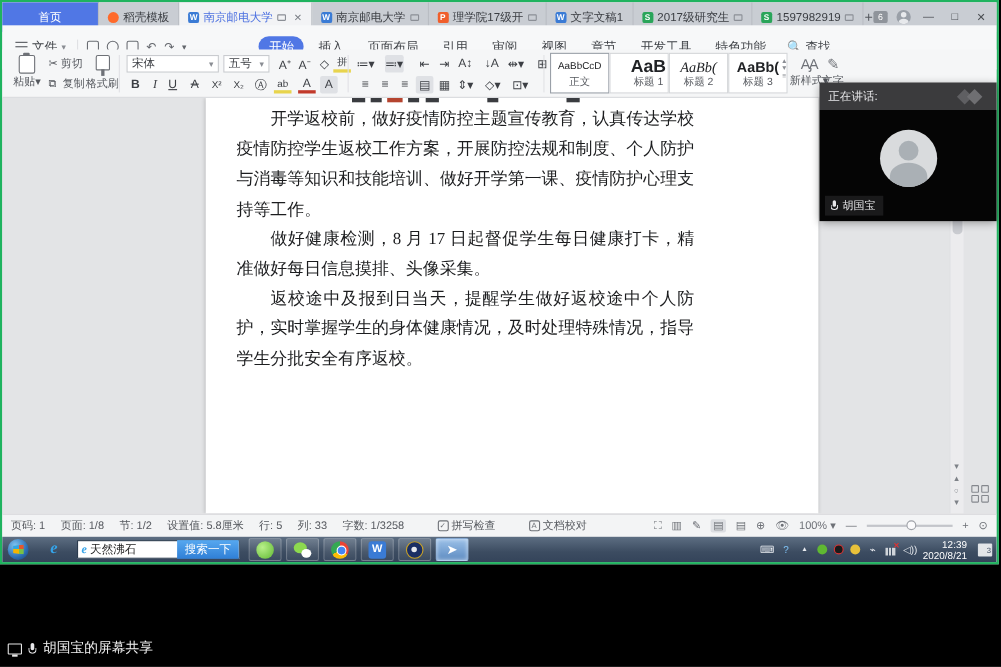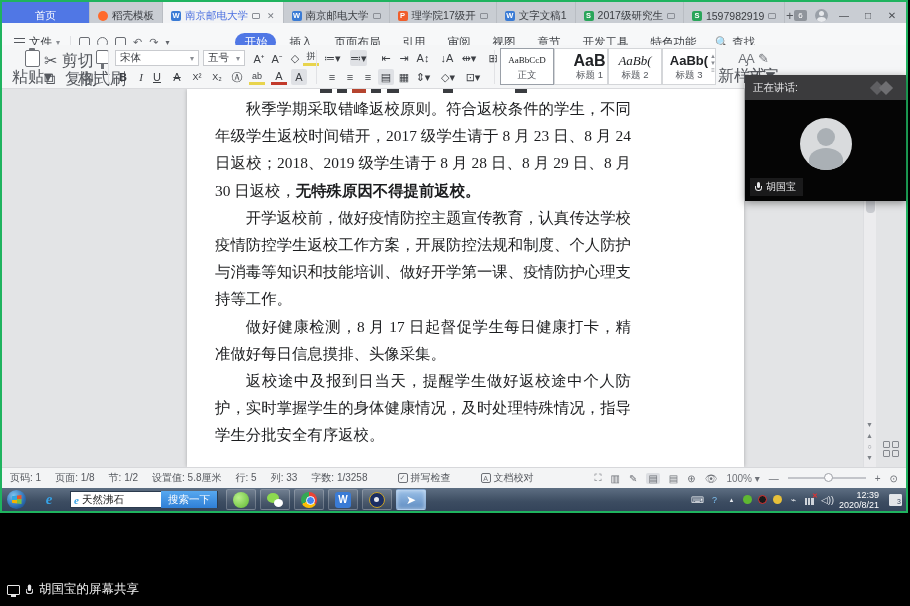--- a/index.html
+++ b/index.html
@@ -45,21 +45,21 @@
   .qa-box { width:11px; height:11px; border:1.2px solid #6a6d73; border-radius:2px; }
   .menu-items { display:flex; align-items:flex-start; gap:4px; margin-left:10px;padding-left:48px; }
   .menu-item { padding:2px 9px; border-radius:10px; }
   .menu-item.active { background:#5077e5; color:#fff; }
   .find { display:flex; align-items:center; gap:3px; margin-left:10px; color:#44474c; }
 
   
   .toolbar { position:absolute; left:0; top:43px; width:100%; height:44px; background:#f5f6f7;
              border-bottom:1px solid #d9dadd; font-size:10px; color:#4b4e54; }
   .tb-sep { position:absolute; top:5px; width:1px; height:34px; background:#e1e2e5; }
-  .tb-label { font-size:16px; color:#55585e; }
+  .tb-label { font-size:10px; color:#55585e; }
   .clipboard { width:15px; height:17px; border:1.5px solid #6e7177; border-radius:2px; position:relative; background:#fff; }
   .clipboard::before { content:""; position:absolute; left:3px; top:-3px; width:6px; height:3px; background:#6e7177; border-radius:1px; }
   .brush { width:13px; height:14px; border:1.5px solid #6e7177; border-radius:2px 2px 1px 1px; position:relative; background:#fff; }
   .brush::after { content:""; position:absolute; left:4px; bottom:-6px; width:3px; height:6px; background:#6e7177; }
   .combo { background:#fff; border:1px solid #c9cbcf; height:16px; display:flex; align-items:center;
            justify-content:space-between; padding:0 4px; font-size:10.5px; color:#3c3f44; }
   .combo .car { color:#8a8d93; font-size:8px; }
   .fmt-btn { display:inline-flex; align-items:center; justify-content:center; height:16px; min-width:16px;
              font-size:11px; color:#3c3f44; }
   .fmt-btn.sel { background:#dfe1e5; border-radius:2px; }
@@ -322,21 +322,21 @@
       <span class="fmt-btn" style="position:absolute;left:340px;top:24px;">≡</span>
       <span class="fmt-btn" style="position:absolute;left:358px;top:24px;">≡</span>
       <span class="fmt-btn sel" style="position:absolute;left:376px;top:24px;">▤</span>
       <span class="fmt-btn" style="position:absolute;left:394px;top:24px;">▦</span>
       <span class="fmt-btn" style="position:absolute;left:413px;top:24px;">⇕▾</span>
       <span class="fmt-btn" style="position:absolute;left:438px;top:24px;">◇▾</span>
       <span class="fmt-btn" style="position:absolute;left:463px;top:24px;">⊡▾</span>
       <div class="tb-sep" style="left:492px;"></div>
 
       <div id="styles-mount">
-          <div class="style-box s0 sel" style="left: 498px; font-family: Liberation Serif, serif;">
+          <div class="style-box s0 sel" style="left: 498px;">
             <div class="style-sample">AaBbCcD</div>
             <div class="style-name">正文</div>
           </div>
           <div class="style-box s1" style="left: 552px; padding-left: 17px;">
             <div class="style-sample">AaB</div>
             <div class="style-name">标题 1</div>
           </div>
           <div class="style-box s2" style="left: 606px;">
             <div class="style-sample">AaBb(</div>
             <div class="style-name">标题 2</div>
@@ -362,21 +362,20 @@
         <div class="clip-line">
           <i style="left:105px;width:12px;"></i>
             <i style="left:122px;width:10px;"></i>
           <i class="red" style="left:137px;width:14px;"></i>
             <i style="left:156px;width:10px;"></i>
           <i style="left:172px;width:12px;"></i>
             <i style="left:228px;width:10px;"></i>
           <i style="left:300px;width:12px;"></i>
         </div>
         <div class="doc-text" id="doc-mount">
-            <p><span>秋季学期采取错峰返校原则。符合返校条件的学生，不同年级学生返校时间错开，2017 级学生请于 8 月 23 日、8 月 24 日返校；2018、2019 级学生请于 8 月 28 日、8 月 29 日、8 月 30 日返校，</span><span class="bold">无特殊原因不得提前返校。</span></p>
             <p><span>开学返校前，做好疫情防控主题宣传教育，认真传达学校疫情防控学生返校工作方案，开展防控法规和制度、个人防护与消毒等知识和技能培训、做好开学第一课、疫情防护心理支持等工作。</span></p>
             <p><span>做好健康检测，8 月 17 日起督促学生每日健康打卡，精准做好每日信息摸排、头像采集。</span></p>
             <p><span>返校途中及报到日当天，提醒学生做好返校途中个人防护，实时掌握学生的身体健康情况，及时处理特殊情况，指导学生分批安全有序返校。</span></p>
           </div>
       </div>
       <div class="vscroll">
         <div class="vthumb"></div>
       </div>
       <div class="vbtns">▼<br>▲<br>○<br>▼</div>
       <div class="panel-toggle">

